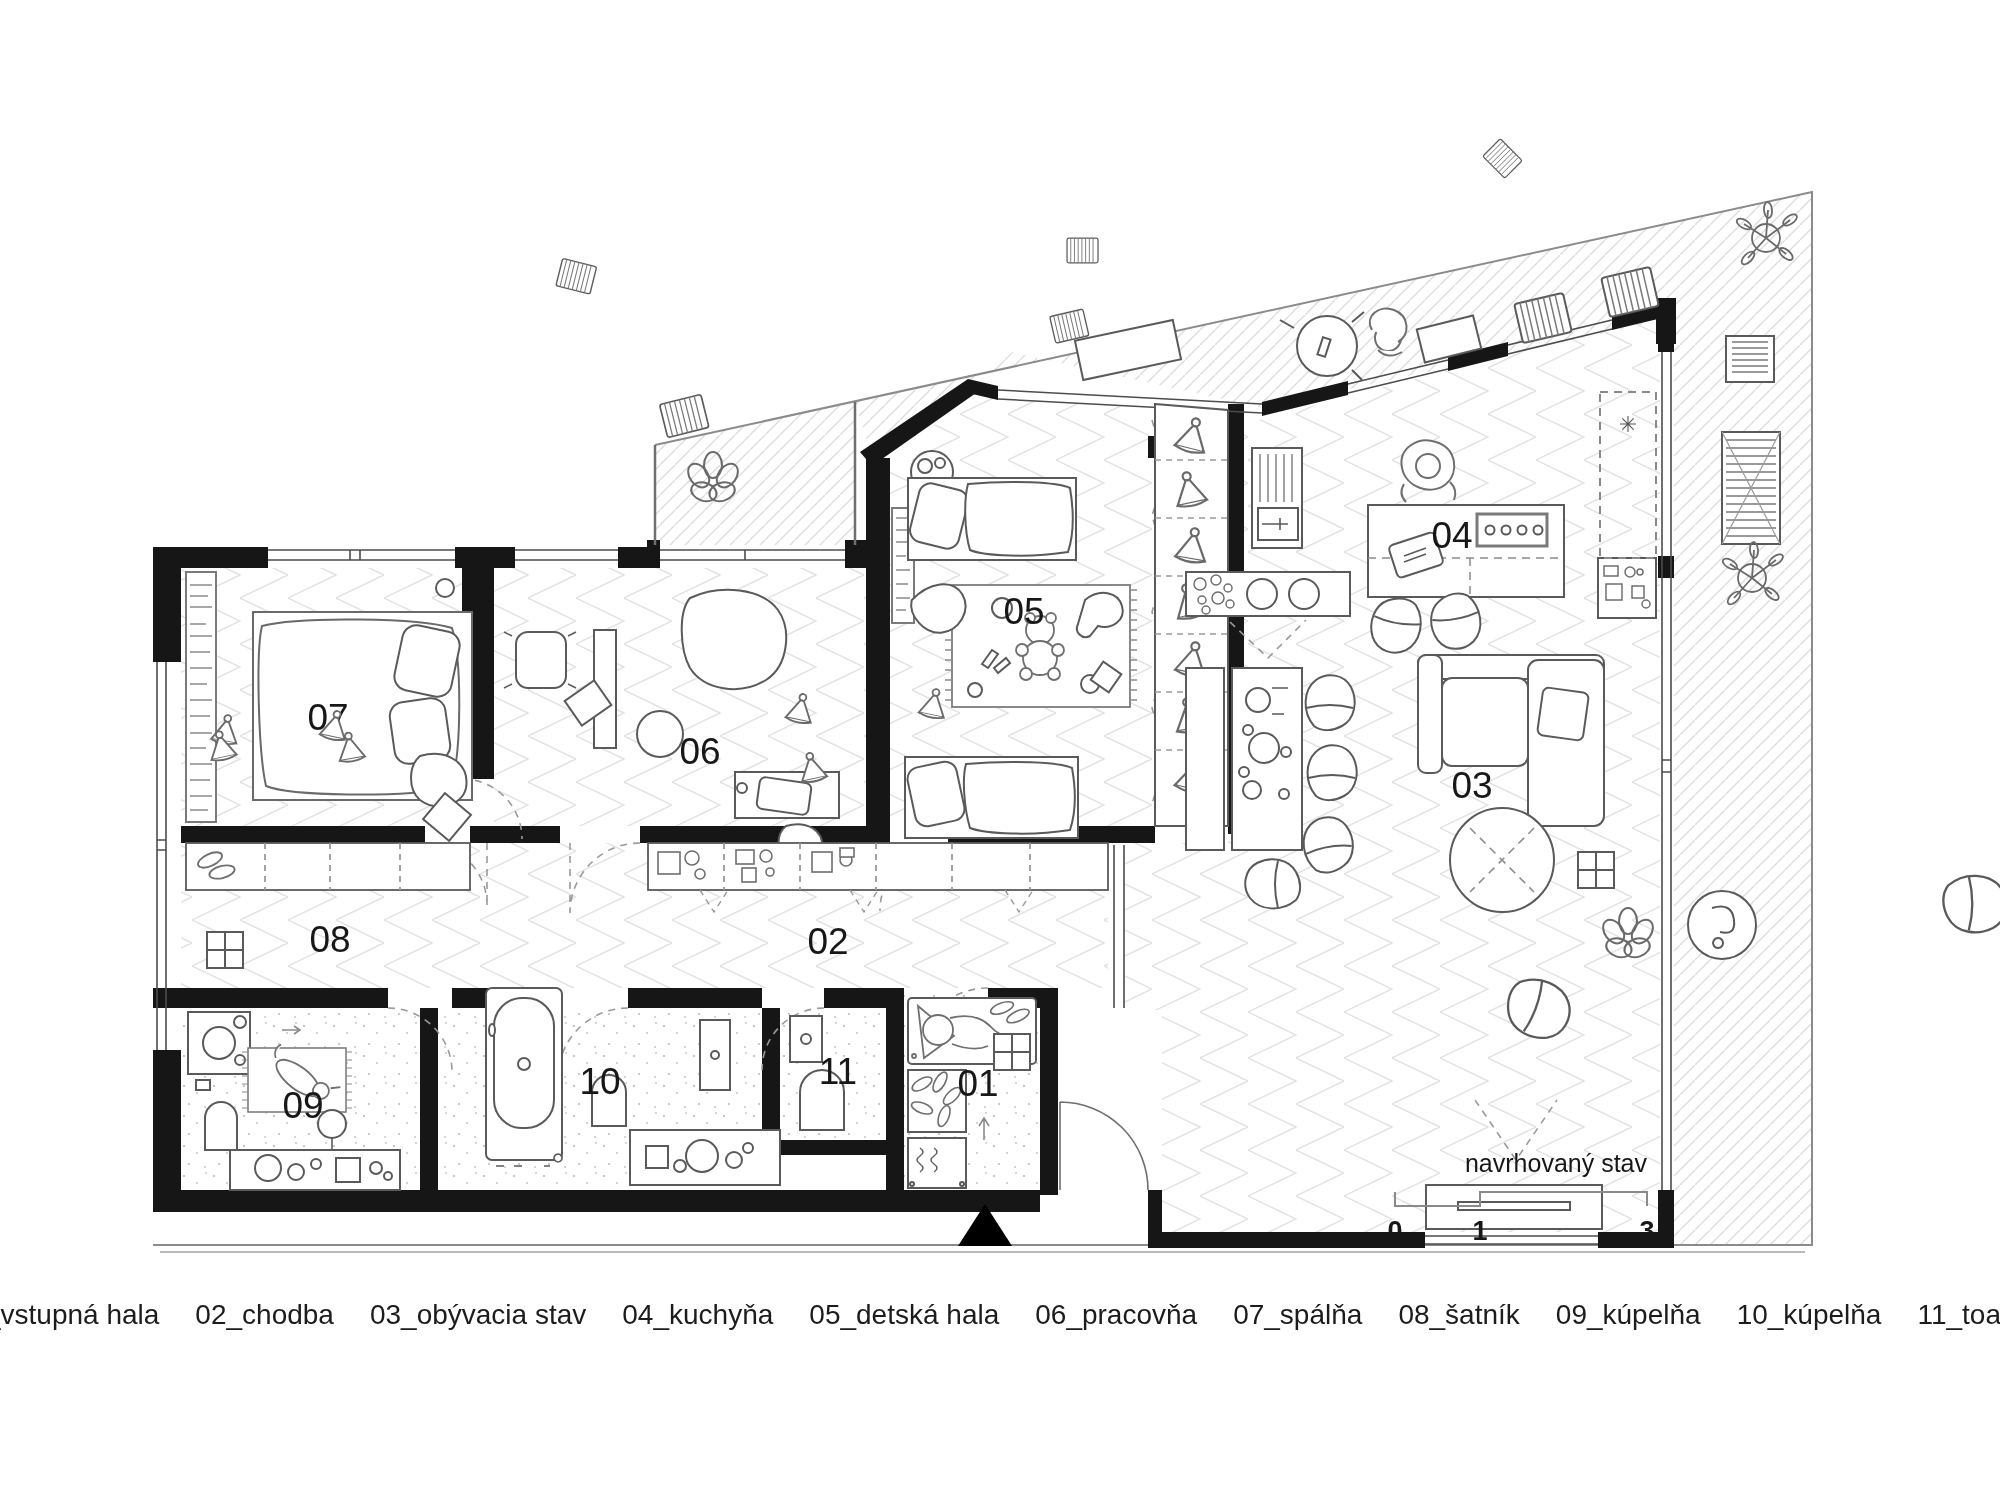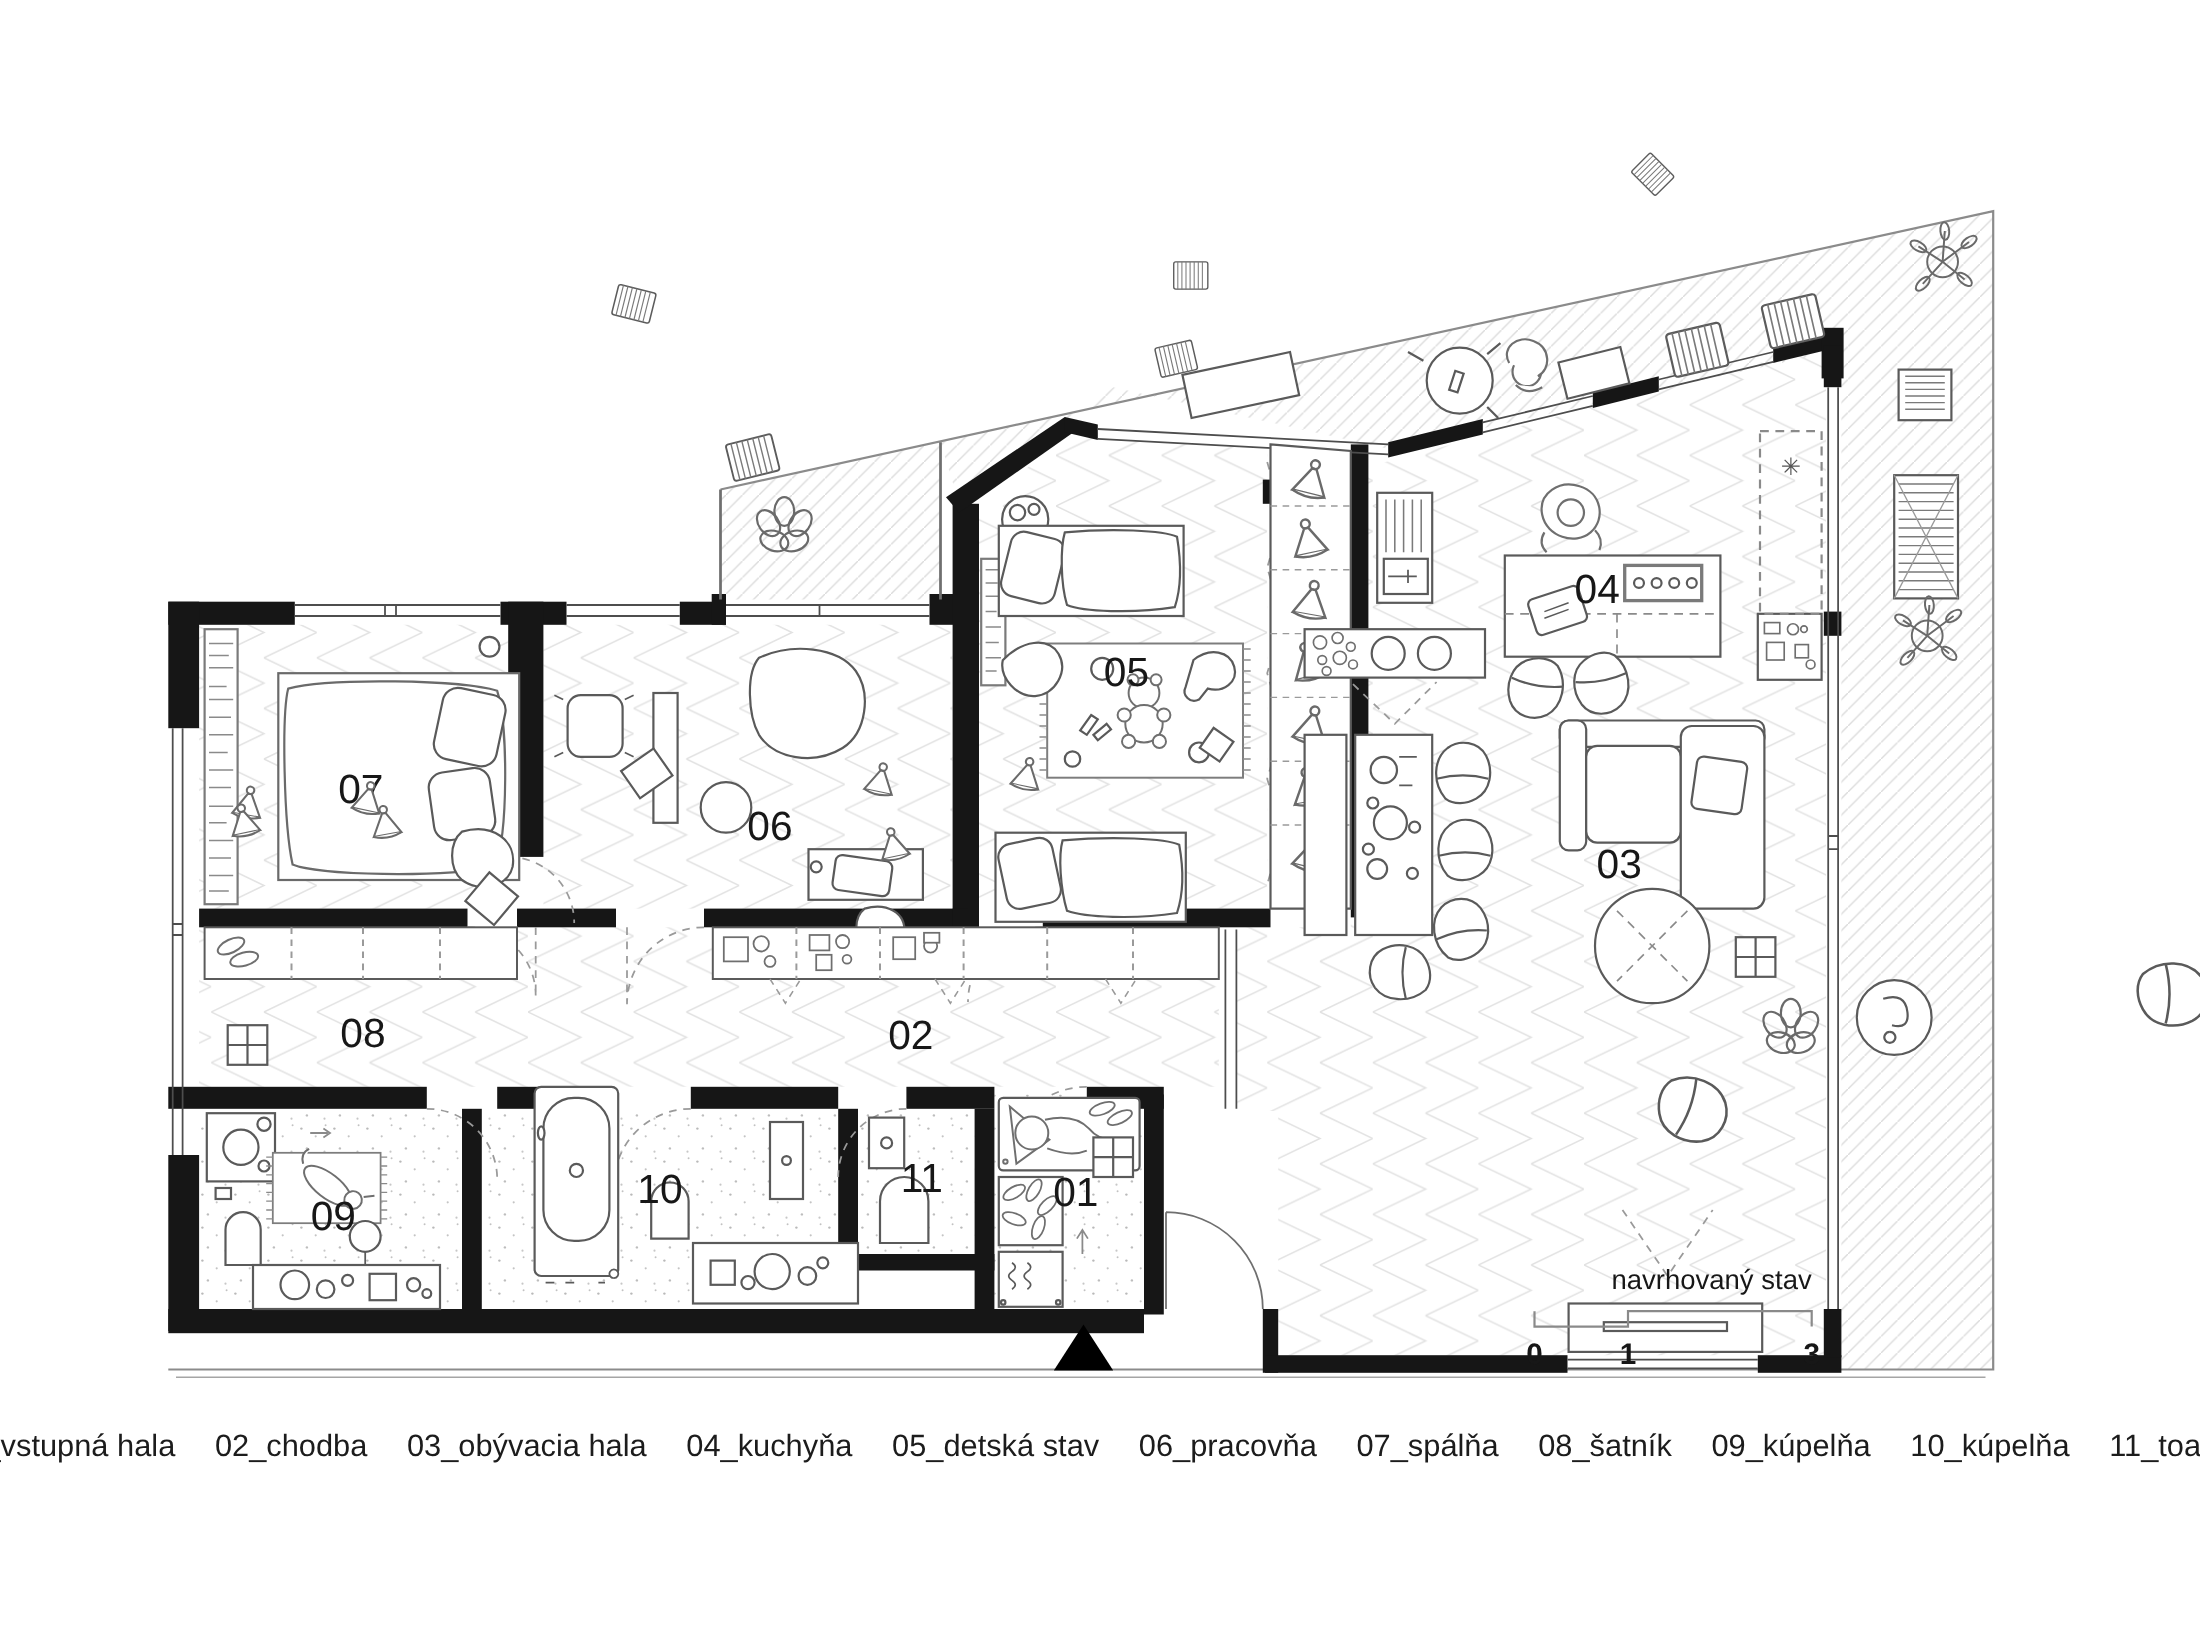--- a/index.html
+++ b/index.html
@@ -513,23 +513,23 @@
   <text class="scale-num" x="1480" y="1240" text-anchor="middle">1</text>
   <text class="scale-num" x="1647" y="1240" text-anchor="middle">3</text>
 </g>
 <polygon points="985,1204 958,1246 1012,1246" fill="#000"></polygon>
 </svg>
 
 
 <div class="legend">
   <span>01_vstupná hala</span>
   <span>02_chodba</span>
-  <span>03_obývacia hala</span>
+  <span>03_obývacia stav</span>
   <span>04_kuchyňa</span>
-  <span>05_detská stav</span>
+  <span>05_detská hala</span>
   <span>06_pracovňa</span>
   <span>07_spálňa</span>
   <span>08_šatník</span>
   <span>09_kúpelňa</span>
   <span>10_kúpelňa</span>
   <span>11_toaleta</span>
 </div>
 </div>
 
 </body></html>

